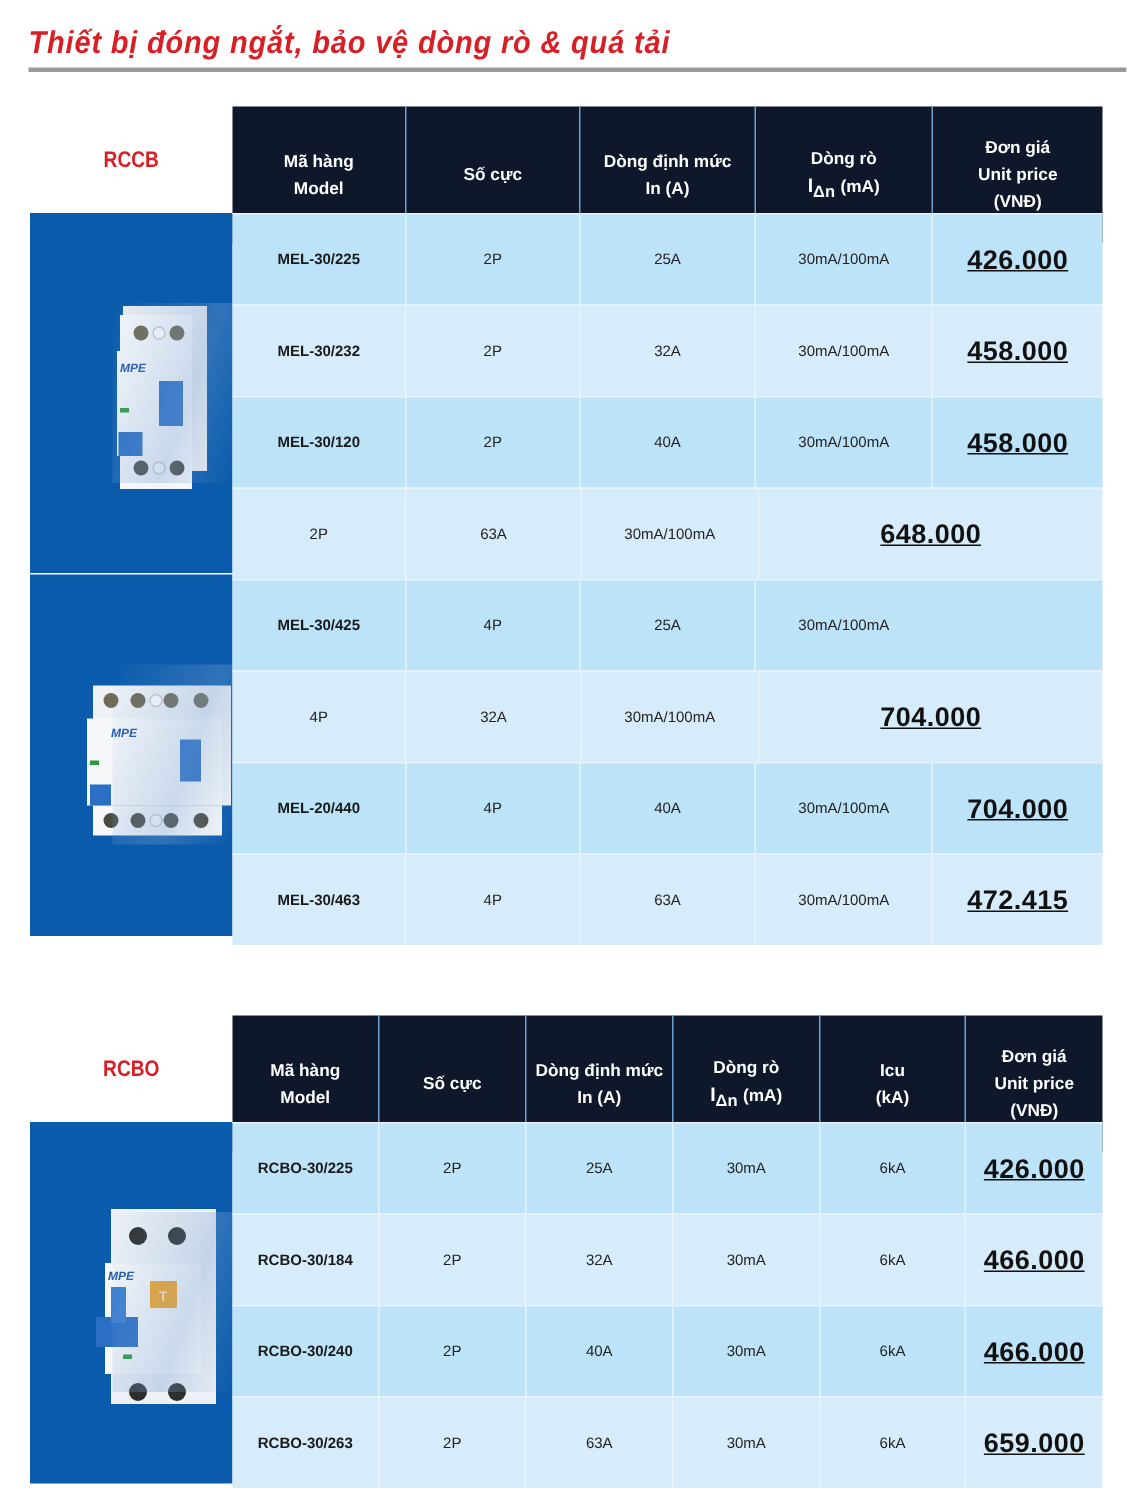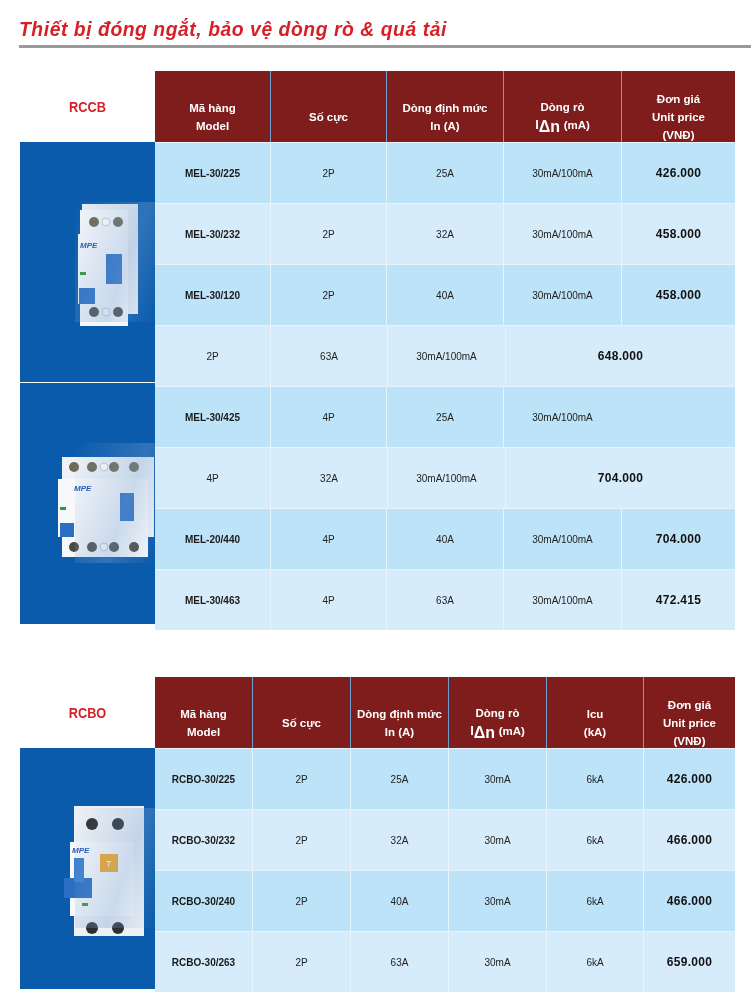--- a/index.html
+++ b/index.html
@@ -1,35 +1,35 @@
 <!DOCTYPE html>
 <html><head>
   <meta charset="utf-8">
   <style>
     html, body { margin:0; padding:0; background:#ffffff; }
     body { width:751px; height:1006px; position:relative; overflow:hidden; font-family:"Liberation Sans", sans-serif; }
     .page-title { position:absolute; left:19px; top:17px; font-family:"Liberation Sans", sans-serif; font-style:italic; font-weight:bold; font-size:21px; color:#d81f26; letter-spacing:0.6px; transform:scaleX(0.92); transform-origin:left center; white-space:nowrap; }
     .title-rule { position:absolute; left:19px; right:0; top:45px; height:3px; background:#9a9a9a; }
     .section { position:absolute; left:20px; width:715px; }
     .section-label { position:absolute; left:0; width:135px; top:0; height:71px; display:flex; align-items:center; justify-content:center; color:#d81f26; font-weight:bold; font-size:15px; transform:scaleX(0.85); }
-    .header { position:absolute; left:135px; top:0; height:91px; right:0; display:flex; background:#7f1d1d; }
+    .header { position:absolute; left:135px; top:0; height:91px; right:0; display:flex; background:#0f172a; }
     .header .hc { border-left:1px solid #6e9fd3; display:flex; align-items:center; justify-content:center; text-align:center; color:#ffffff; font-weight:bold; font-size:11.5px; line-height:18px; }
     .header .hc:first-child { border-left:none; }
     .hc span { display:block; }
     .sub { font-size:13px; }
-    .sub small { font-size:16px; vertical-align:-3px; }
+    .sub small { font-size:11px; vertical-align:-3px; }
     .imgcol { position:absolute; left:0; width:135px; background:#0a5bab; overflow:hidden; }
     .rows { position:absolute; left:135px; right:0; }
     .row { display:flex; height:60px; border-top:1px solid #e8f4fc;text-align:center; }
     .row.a { background:#bde3f8; }
     .row.b { background:#d7ecfa; }
     .row .c { border-left:1px solid #e8f4fc; display:flex; align-items:center; justify-content:center; font-size:10px; color:#222; }
     .row .c:first-child { border-left:none; }
     .row .model { font-weight:bold; color:#1a1a1a; font-size:10px; }
-    .row .price { font-weight:bold; font-size:12px; color:#111; letter-spacing:0.3px; }
+    .row .price { font-weight:bold; font-size:18px; color:#111; letter-spacing:0.3px;text-decoration:underline; }
     .glow { position:absolute; right:0; width:80px; background:linear-gradient(110deg, rgba(10,91,171,0) 0%, rgba(120,160,210,0.35) 60%, rgba(10,91,171,0) 100%); }
   </style>
 </head>
 <body>
 
 <div class="page-title">Thiết bị đóng ngắt, bảo vệ dòng rò &amp; quá tải</div>
 <div class="title-rule"></div>
 
 <div class="section" style="top:71px; height:553px;">
   <div class="section-label">RCCB</div>
@@ -224,21 +224,21 @@
   <div class="rows" style="top:71px;">
     <div class="row a">
       <div class="c model" style="width:97px">RCBO-30/225</div>
       <div class="c" style="width:97px">2P</div>
       <div class="c" style="width:97px">25A</div>
       <div class="c" style="width:97px">30mA</div>
       <div class="c" style="width:96px">6kA</div>
       <div class="c price" style="flex:1">426.000</div>
     </div>
     <div class="row b">
-      <div class="c model" style="width:97px">RCBO-30/232</div>
+      <div class="c model" style="width:97px">RCBO-30/184</div>
       <div class="c" style="width:97px">2P</div>
       <div class="c" style="width:97px">32A</div>
       <div class="c" style="width:97px">30mA</div>
       <div class="c" style="width:96px">6kA</div>
       <div class="c price" style="flex:1">466.000</div>
     </div>
     <div class="row a">
       <div class="c model" style="width:97px">RCBO-30/240</div>
       <div class="c" style="width:97px">2P</div>
       <div class="c" style="width:97px">40A</div>

